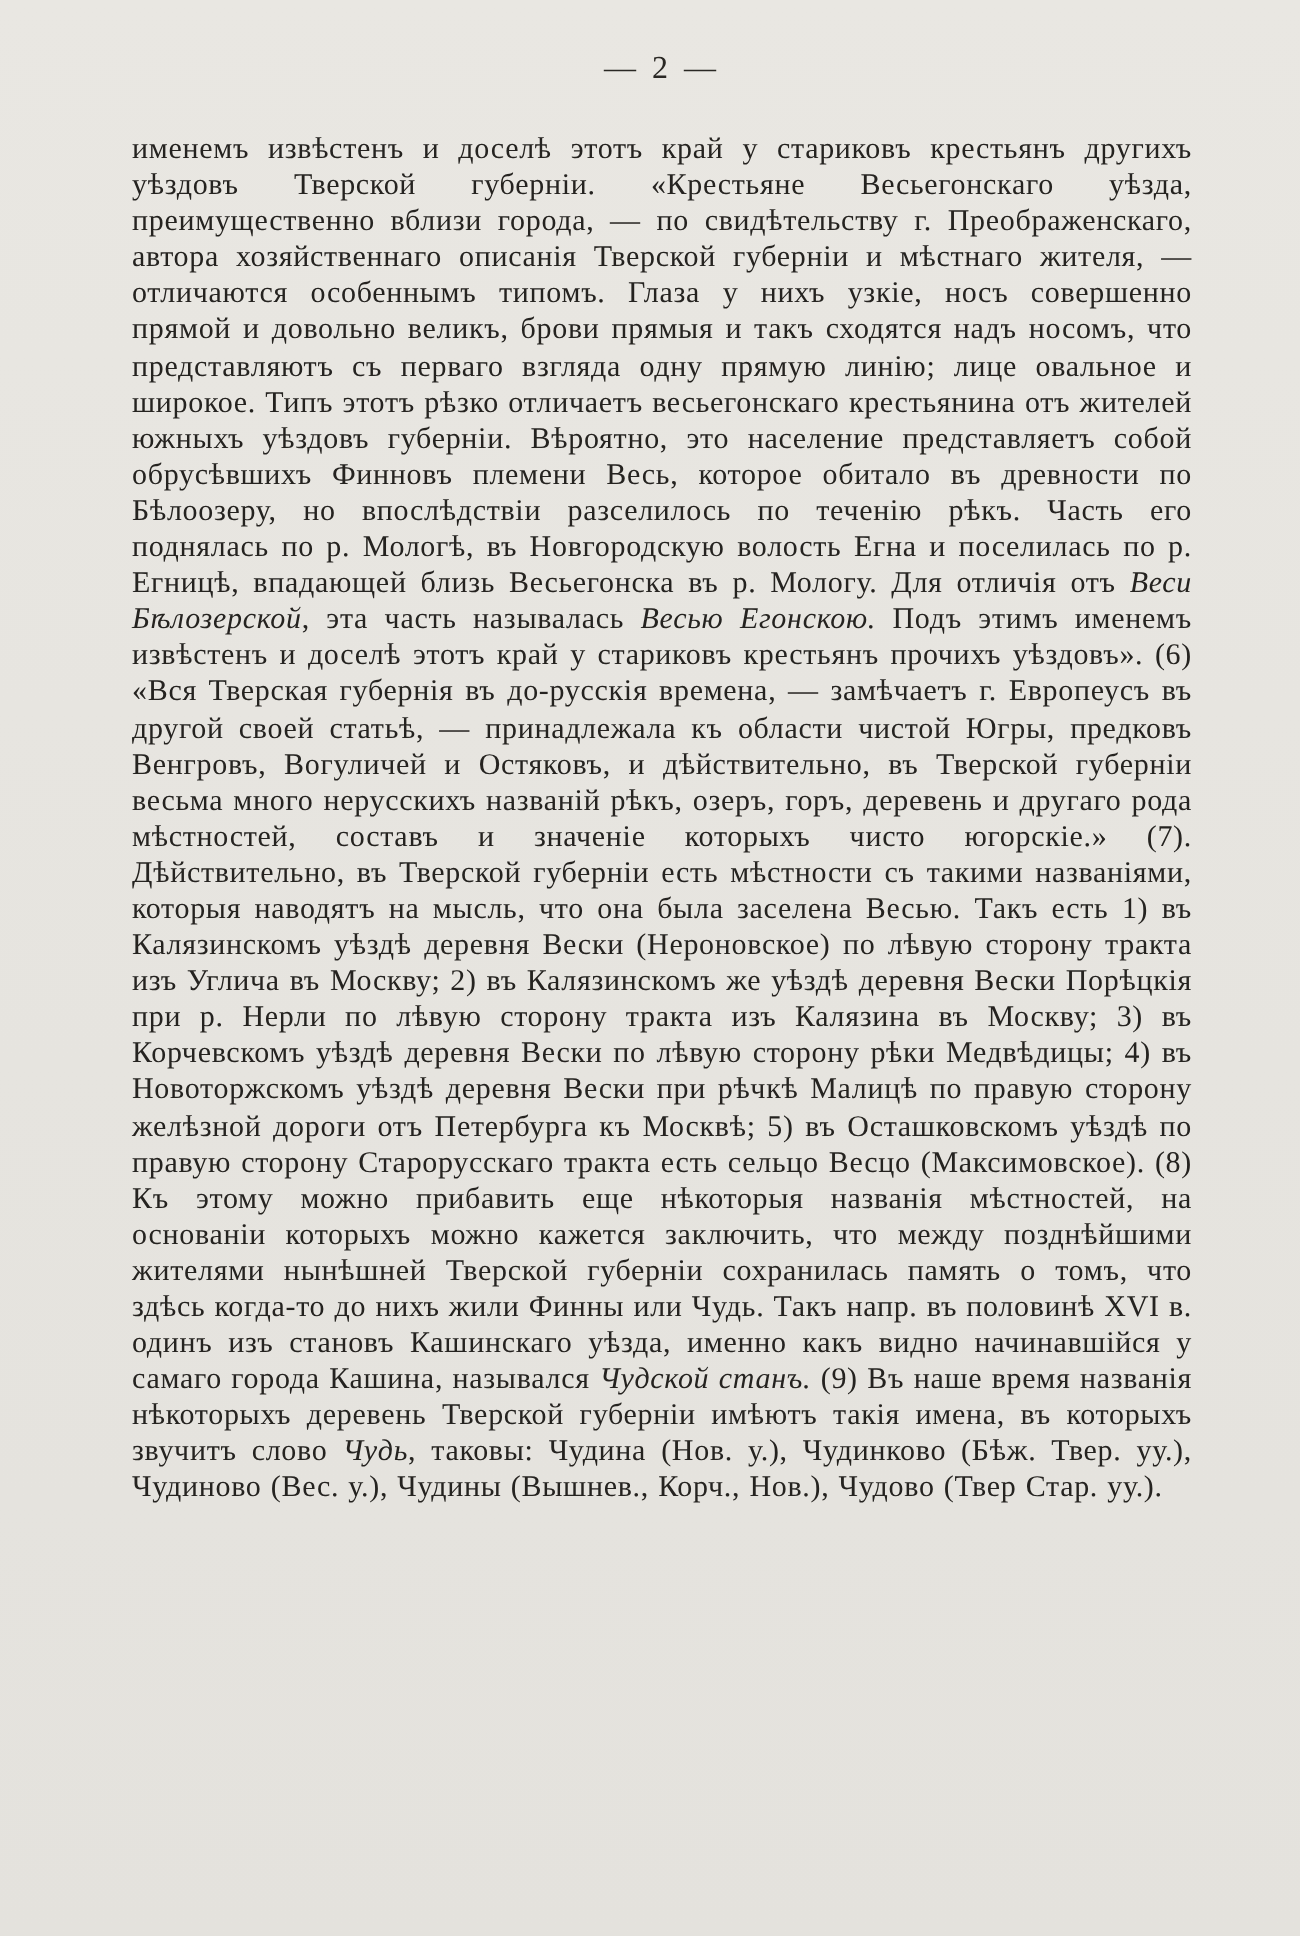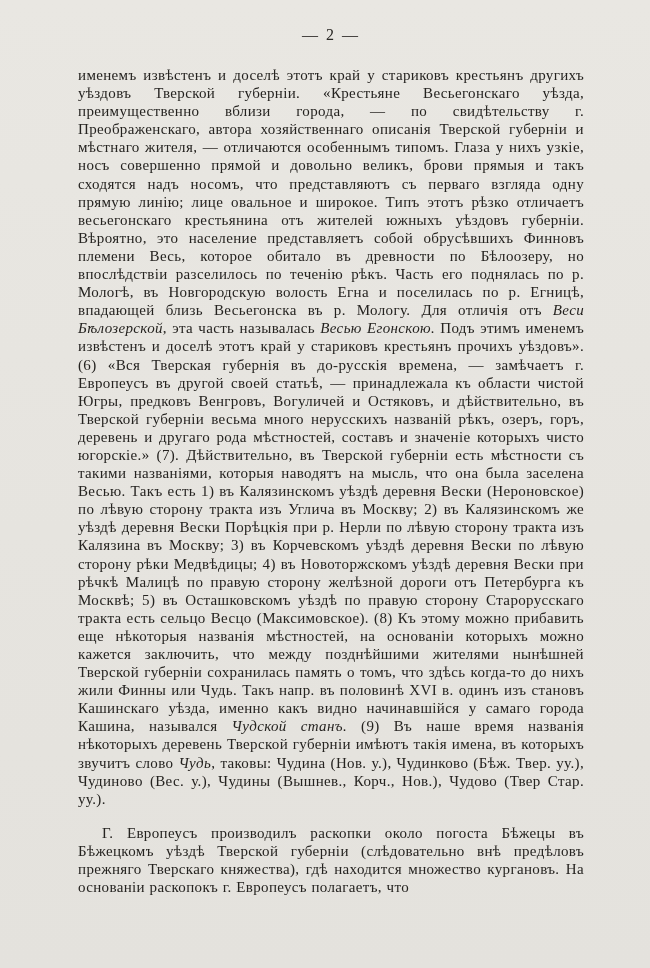--- a/index.html
+++ b/index.html
@@ -30,34 +30,33 @@
     color: #2a2824;
   }
   .text-block {
     text-align: justify;
     font-size: 15px;
     line-height: 18.1px;
     letter-spacing: 0.35px;
     word-spacing: 0.5px;
   }
   .para {
-    margin: 16px;
+    margin: 4px;
     text-indent: 0;
     font-family: Liberation Serif, serif;
   }
   .para.indent {
     text-indent: 24px;
     margin-top: 0;
   }
   .it {
     font-style: italic;
   }
 </style>
 </head>
 <body>
 
 <div class="page">
   <div class="page-header">—  2  —</div>
   <div class="text-block">
       <p class="para"><span>именемъ извѣстенъ и доселѣ этотъ край у стариковъ крестьянъ другихъ уѣздовъ Тверской губерніи. «Крестьяне Весьегонскаго уѣзда, преимущественно вблизи города, — по свидѣтельству г. Преображенскаго, автора хозяйственнаго описанія Тверской губерніи и мѣстнаго жителя, — отличаются особеннымъ типомъ. Глаза у нихъ узкіе, носъ совершенно прямой и довольно великъ, брови прямыя и такъ сходятся надъ носомъ, что представляютъ съ перваго взгляда одну прямую линію; лице овальное и широкое. Типъ этотъ рѣзко отличаетъ весьегонскаго крестьянина отъ жителей южныхъ уѣздовъ губерніи. Вѣроятно, это население представляетъ собой обрусѣвшихъ Финновъ племени Весь, которое обитало въ древности по Бѣлоозеру, но впослѣдствіи разселилось по теченію рѣкъ. Часть его поднялась по р. Мологѣ, въ Новгородскую волость Егна и поселилась по р. Егницѣ, впадающей близь Весьегонска въ р. Мологу. Для отличія отъ </span><span class="it">Веси Бѣлозерской</span><span>, эта часть называлась </span><span class="it">Весью Егонскою.</span><span> Подъ этимъ именемъ извѣстенъ и доселѣ этотъ край у стариковъ крестьянъ прочихъ уѣздовъ». (6) «Вся Тверская губернія въ до-русскія времена, — замѣчаетъ г. Европеусъ въ другой своей статьѣ, — принадлежала къ области чистой Югры, предковъ Венгровъ, Вогуличей и Остяковъ, и дѣйствительно, въ Тверской губерніи весьма много нерусскихъ названій рѣкъ, озеръ, горъ, деревень и другаго рода мѣстностей, составъ и значеніе которыхъ чисто югорскіе.» (7). Дѣйствительно, въ Тверской губерніи есть мѣстности съ такими названіями, которыя наводятъ на мысль, что она была заселена Весью. Такъ есть 1) въ Калязинскомъ уѣздѣ деревня Вески (Нероновское) по лѣвую сторону тракта изъ Углича въ Москву; 2) въ Калязинскомъ же уѣздѣ деревня Вески Порѣцкія при р. Нерли по лѣвую сторону тракта изъ Калязина въ Москву; 3) въ Корчевскомъ уѣздѣ деревня Вески по лѣвую сторону рѣки Медвѣдицы; 4) въ Новоторжскомъ уѣздѣ деревня Вески при рѣчкѣ Малицѣ по правую сторону желѣзной дороги отъ Петербурга къ Москвѣ; 5) въ Осташковскомъ уѣздѣ по правую сторону Старорусскаго тракта есть сельцо Весцо (Максимовское). (8) Къ этому можно прибавить еще нѣкоторыя названія мѣстностей, на основаніи которыхъ можно кажется заключить, что между позднѣйшими жителями нынѣшней Тверской губерніи сохранилась память о томъ, что здѣсь когда-то до нихъ жили Финны или Чудь. Такъ напр. въ половинѣ XVI в. одинъ изъ становъ Кашинскаго уѣзда, именно какъ видно начинавшійся у самаго города Кашина, назывался </span><span class="it">Чудской станъ.</span><span> (9) Въ наше время названія нѣкоторыхъ деревень Тверской губерніи имѣютъ такія имена, въ которыхъ звучитъ слово </span><span class="it">Чудь</span><span>, таковы: Чудина (Нов. у.), Чудинково (Бѣж. Твер. уу.), Чудиново (Вес. у.), Чудины (Вышнев., Корч., Нов.), Чудово (Твер Стар. уу.).</span></p>
-      <p class="para indent"><span>Г. Европеусъ производилъ раскопки около погоста Бѣжецы въ Бѣжецкомъ уѣздѣ Тверской губерніи (слѣдовательно внѣ предѣловъ прежняго Тверскаго княжества), гдѣ находится множество кургановъ. На основаніи раскопокъ г. Европеусъ полагаетъ, что</span></p>
     </div>
 </div>
 
 </body></html>

